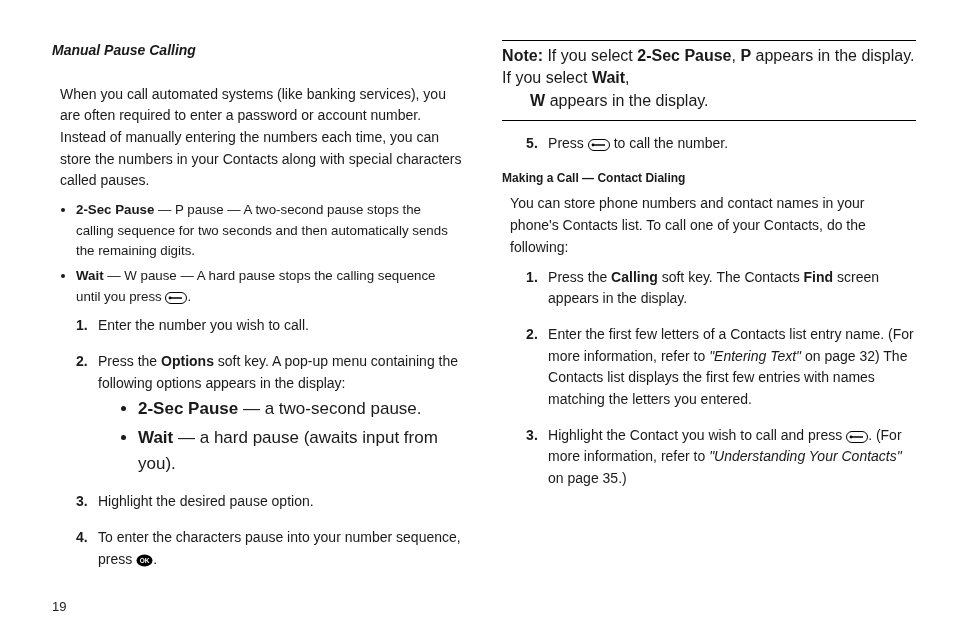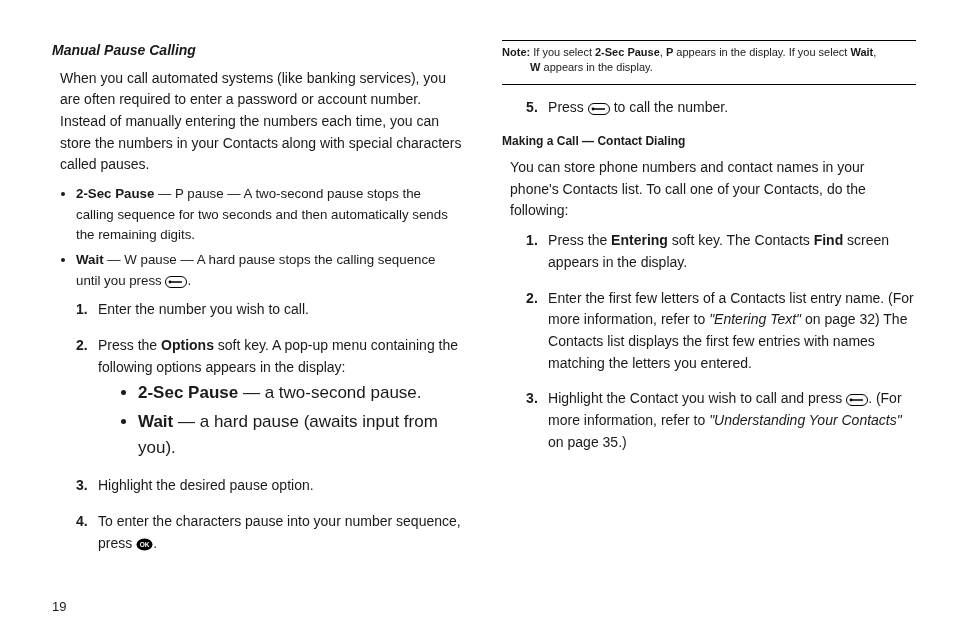--- a/index.html
+++ b/index.html
@@ -21,21 +21,21 @@
     width: 50%;
     line-height: 1.55;
     font-size: 14px;
   }
   .col-left { padding-right: 4px; }
   .col-right { padding-left: 0; }
   .h3 {
     font-weight: 700;
     font-style: italic;
     font-size: 14px;
-    margin-bottom: 6px;
+    margin-bottom: 22px;
   }
   .h2 {
     font-weight: 800;
     font-size: 12px;
     margin: 10px 0 6px 0;
   }
   .hr {
     border: none;
     border-top: 1px solid #000;
     margin: 0;
@@ -67,21 +67,21 @@
   }
   .ol > li::before {
     counter-increment: step;
     content: counter(step) ".";
     position: absolute;
     left: 0;
     font-weight: 700;
   }
   .ol-start5 { counter-reset: step 4; }
   .note {
-    font-size: 11px;
+    font-size: 16px;
     margin: 4px 0 8px 0;
     line-height: 1.4;
   }
   .note-indent { display:block; padding-left: 28px; }
   b { font-weight: 700; }
   .pagenum {
     position: absolute;
     left: 52px;
     bottom: 22px;
     font-size: 13px;
@@ -147,21 +147,21 @@
             <circle cx="5" cy="6" r="1.4" fill="#000"></circle>
           </svg><span> to call the number.</span>
       </li>
     </ol>
 
     <div class="h2">Making a Call — Contact Dialing</div>
     <div class="para" style="margin-left:8px;">You can store phone numbers and contact names in your phone's Contacts list. To call one of your Contacts, do the following:</div>
 
     <ol class="ol">
       <li>
-        <span>Press the </span><b>Entering</b><span> soft key. The Contacts </span><b>Find</b><span> screen appears in the display.</span>
+        <span>Press the </span><b>Calling</b><span> soft key. The Contacts </span><b>Find</b><span> screen appears in the display.</span>
       </li>
       <li>
         <span>Enter the first few letters of a Contacts list entry name. (For more information, refer to </span><span class="ref">"Entering Text"</span><span> on page 32) The Contacts list displays the first few entries with names matching the letters you entered.</span>
       </li>
       <li>
         <span>Highlight the Contact you wish to call and press </span><svg class="icon" width="22" height="12" viewBox="0 0 22 12">
             <rect x="0.5" y="0.5" width="21" height="11" rx="5.5" fill="none" stroke="#000" stroke-width="1"></rect>
             <line x1="5" y1="6" x2="17" y2="6" stroke="#000" stroke-width="1.5"></line>
             <circle cx="5" cy="6" r="1.4" fill="#000"></circle>
           </svg><span>. (For more information, refer to </span><span class="ref">"Understanding Your Contacts"</span><span> on page 35.)</span>

